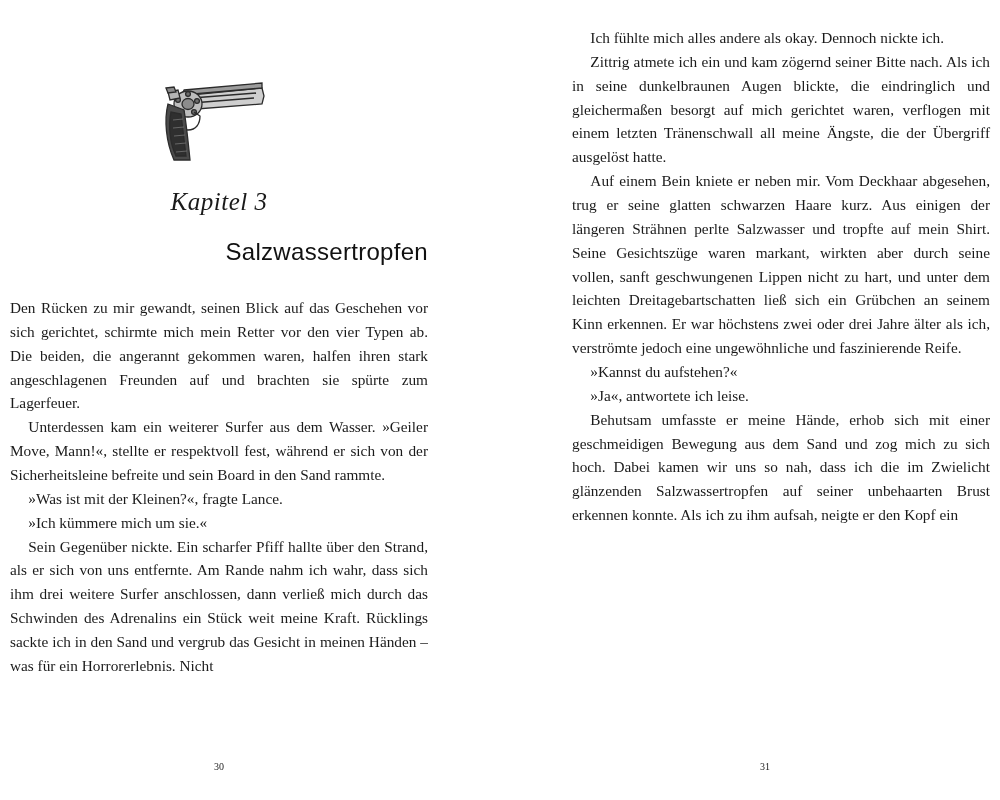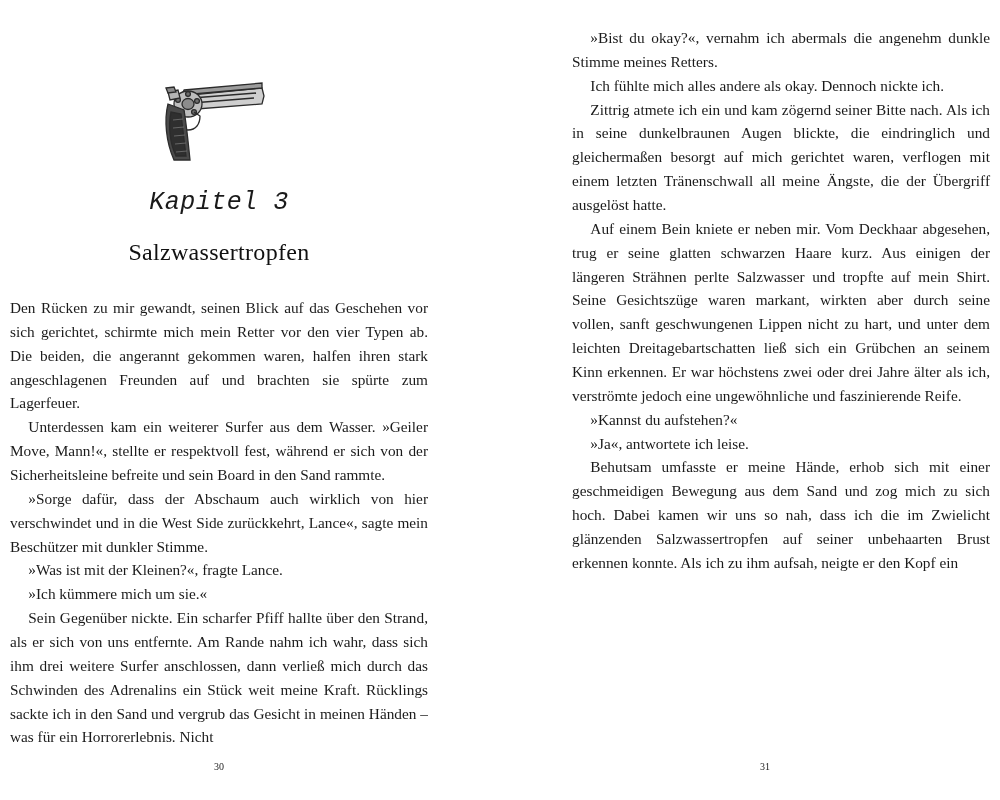--- a/index.html
+++ b/index.html
@@ -39,30 +39,30 @@
     align-items: flex-end;
     height: 120px;
     margin-top: 20px;
     margin-bottom: 18px;
   }
   .chapter-ornament svg {
     display: block;
   }
   .chapter-number {
     text-align: center;
-    font-family: Liberation Mono, monospace;
+    font-family: Liberation Serif, serif;
     font-style: italic;
     font-size: 25px;
     letter-spacing: 0.5px;
     color: #1a1a1a;
     margin-bottom: 22px;
   }
   .chapter-title {
-    text-align: center;
-    font-family: Liberation Serif, serif;
+    text-align: right;
+    font-family: Liberation Sans, sans-serif;
     font-size: 24px;
     letter-spacing: 0.3px;
     color: #111;
     margin-bottom: 30px;
   }
   .body-text p {
     margin: 0;
     font-size: 15.3px;
     line-height: 1.56;
     text-align: justify;
@@ -123,32 +123,30 @@
         </g>
       </svg>
     </div>
 
     <div class="chapter-number">Kapitel 3</div>
     <div class="chapter-title">Salzwassertropfen</div>
 
     <div class="body-text">
       <p>Den Rücken zu mir gewandt, seinen Blick auf das Geschehen vor sich gerichtet, schirmte mich mein Retter vor den vier Typen ab. Die beiden, die angerannt gekommen waren, halfen ihren stark angeschlagenen Freunden auf und brachten sie spürte zum Lagerfeuer.</p>
       <p class="indent">Unterdessen kam ein weiterer Surfer aus dem Wasser. »Geiler Move, Mann!«, stellte er respektvoll fest, während er sich von der Sicherheitsleine befreite und sein Board in den Sand rammte.</p>
-      <p class="indent">»Sorge dafür, dass der Abschaum auch wirklich von hier verschwindet und in die West Side zurückkehrt, Lance«, sagte mein Beschützer mit dunkler Stimme.</p>
       <p class="indent">»Was ist mit der Kleinen?«, fragte Lance.</p>
       <p class="indent">»Ich kümmere mich um sie.«</p>
       <p class="indent">Sein Gegenüber nickte. Ein scharfer Pfiff hallte über den Strand, als er sich von uns entfernte. Am Rande nahm ich wahr, dass sich ihm drei weitere Surfer anschlossen, dann verließ mich durch das Schwinden des Adrenalins ein Stück weit meine Kraft. Rücklings sackte ich in den Sand und vergrub das Gesicht in meinen Händen – was für ein Horrorerlebnis. Nicht</p>
     </div>
 
     <div class="folio">30</div>
   </div>
 
   <div class="page page-right">
     <div class="body-text">
-      <p class="indent">»Bist du okay?«, vernahm ich abermals die angenehm dunkle Stimme meines Retters.</p>
       <p class="indent">Ich fühlte mich alles andere als okay. Dennoch nickte ich.</p>
       <p class="indent">Zittrig atmete ich ein und kam zögernd seiner Bitte nach. Als ich in seine dunkelbraunen Augen blickte, die eindringlich und gleichermaßen besorgt auf mich gerichtet waren, verflogen mit einem letzten Tränenschwall all meine Ängste, die der Übergriff ausgelöst hatte.</p>
       <p class="indent">Auf einem Bein kniete er neben mir. Vom Deckhaar abgesehen, trug er seine glatten schwarzen Haare kurz. Aus einigen der längeren Strähnen perlte Salzwasser und tropfte auf mein Shirt. Seine Gesichtszüge waren markant, wirkten aber durch seine vollen, sanft geschwungenen Lippen nicht zu hart, und unter dem leichten Dreitagebartschatten ließ sich ein Grübchen an seinem Kinn erkennen. Er war höchstens zwei oder drei Jahre älter als ich, verströmte jedoch eine ungewöhnliche und faszinierende Reife.</p>
       <p class="indent">»Kannst du aufstehen?«</p>
       <p class="indent">»Ja«, antwortete ich leise.</p>
       <p class="indent">Behutsam umfasste er meine Hände, erhob sich mit einer geschmeidigen Bewegung aus dem Sand und zog mich zu sich hoch. Dabei kamen wir uns so nah, dass ich die im Zwielicht glänzenden Salzwassertropfen auf seiner unbehaarten Brust erkennen konnte. Als ich zu ihm aufsah, neigte er den Kopf ein</p>
     </div>
 
     <div class="folio">31</div>
   </div>

